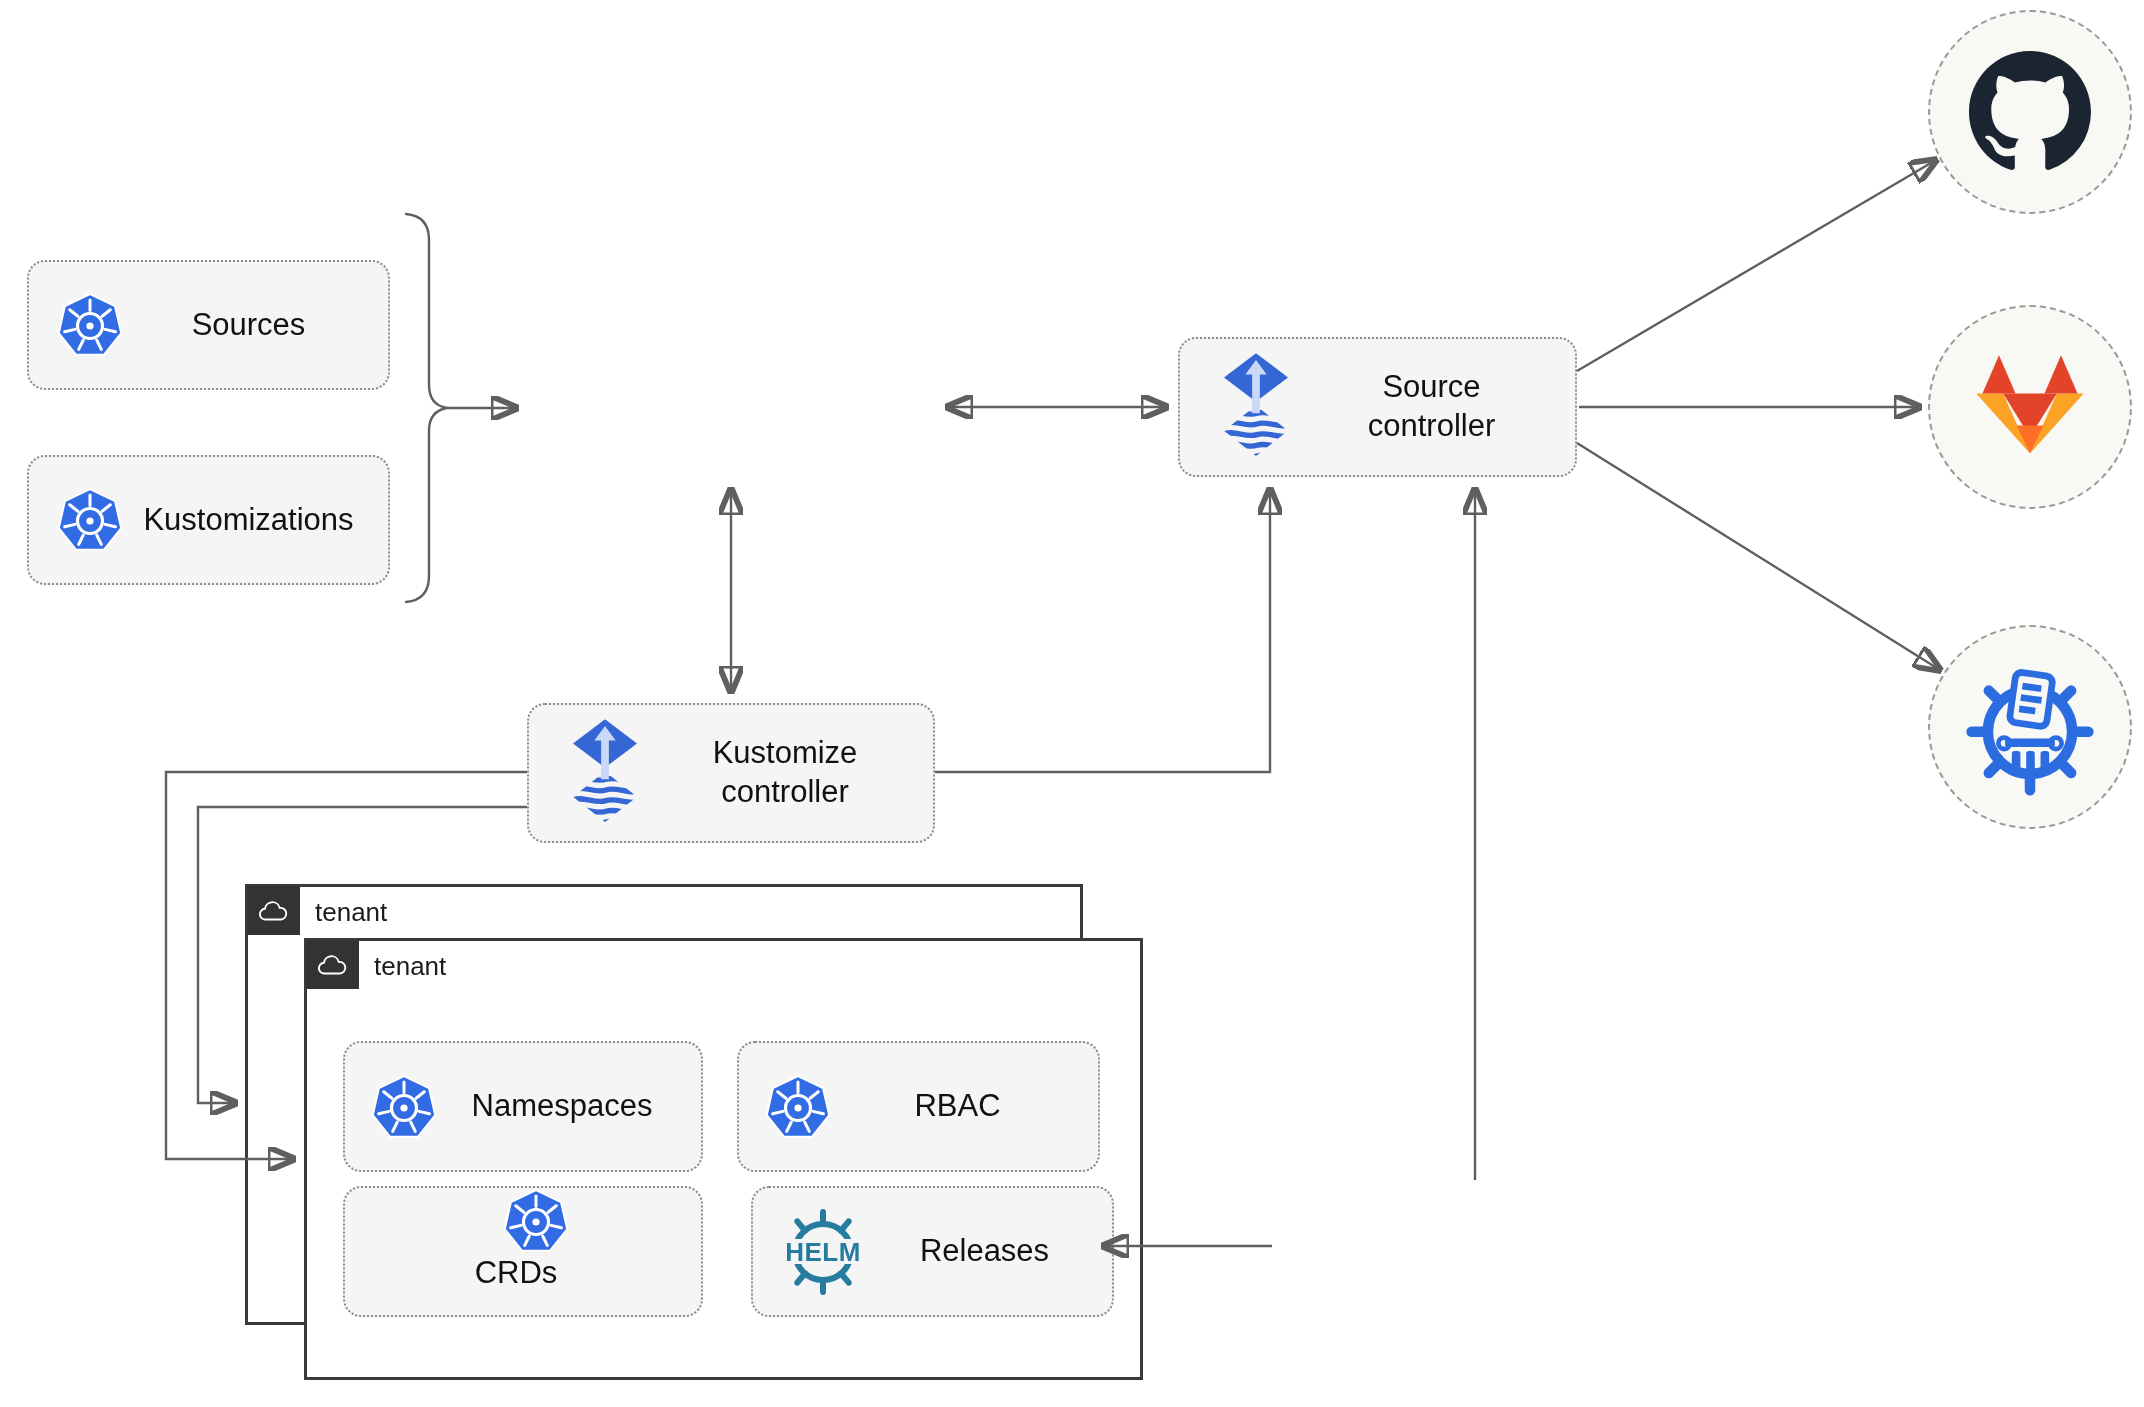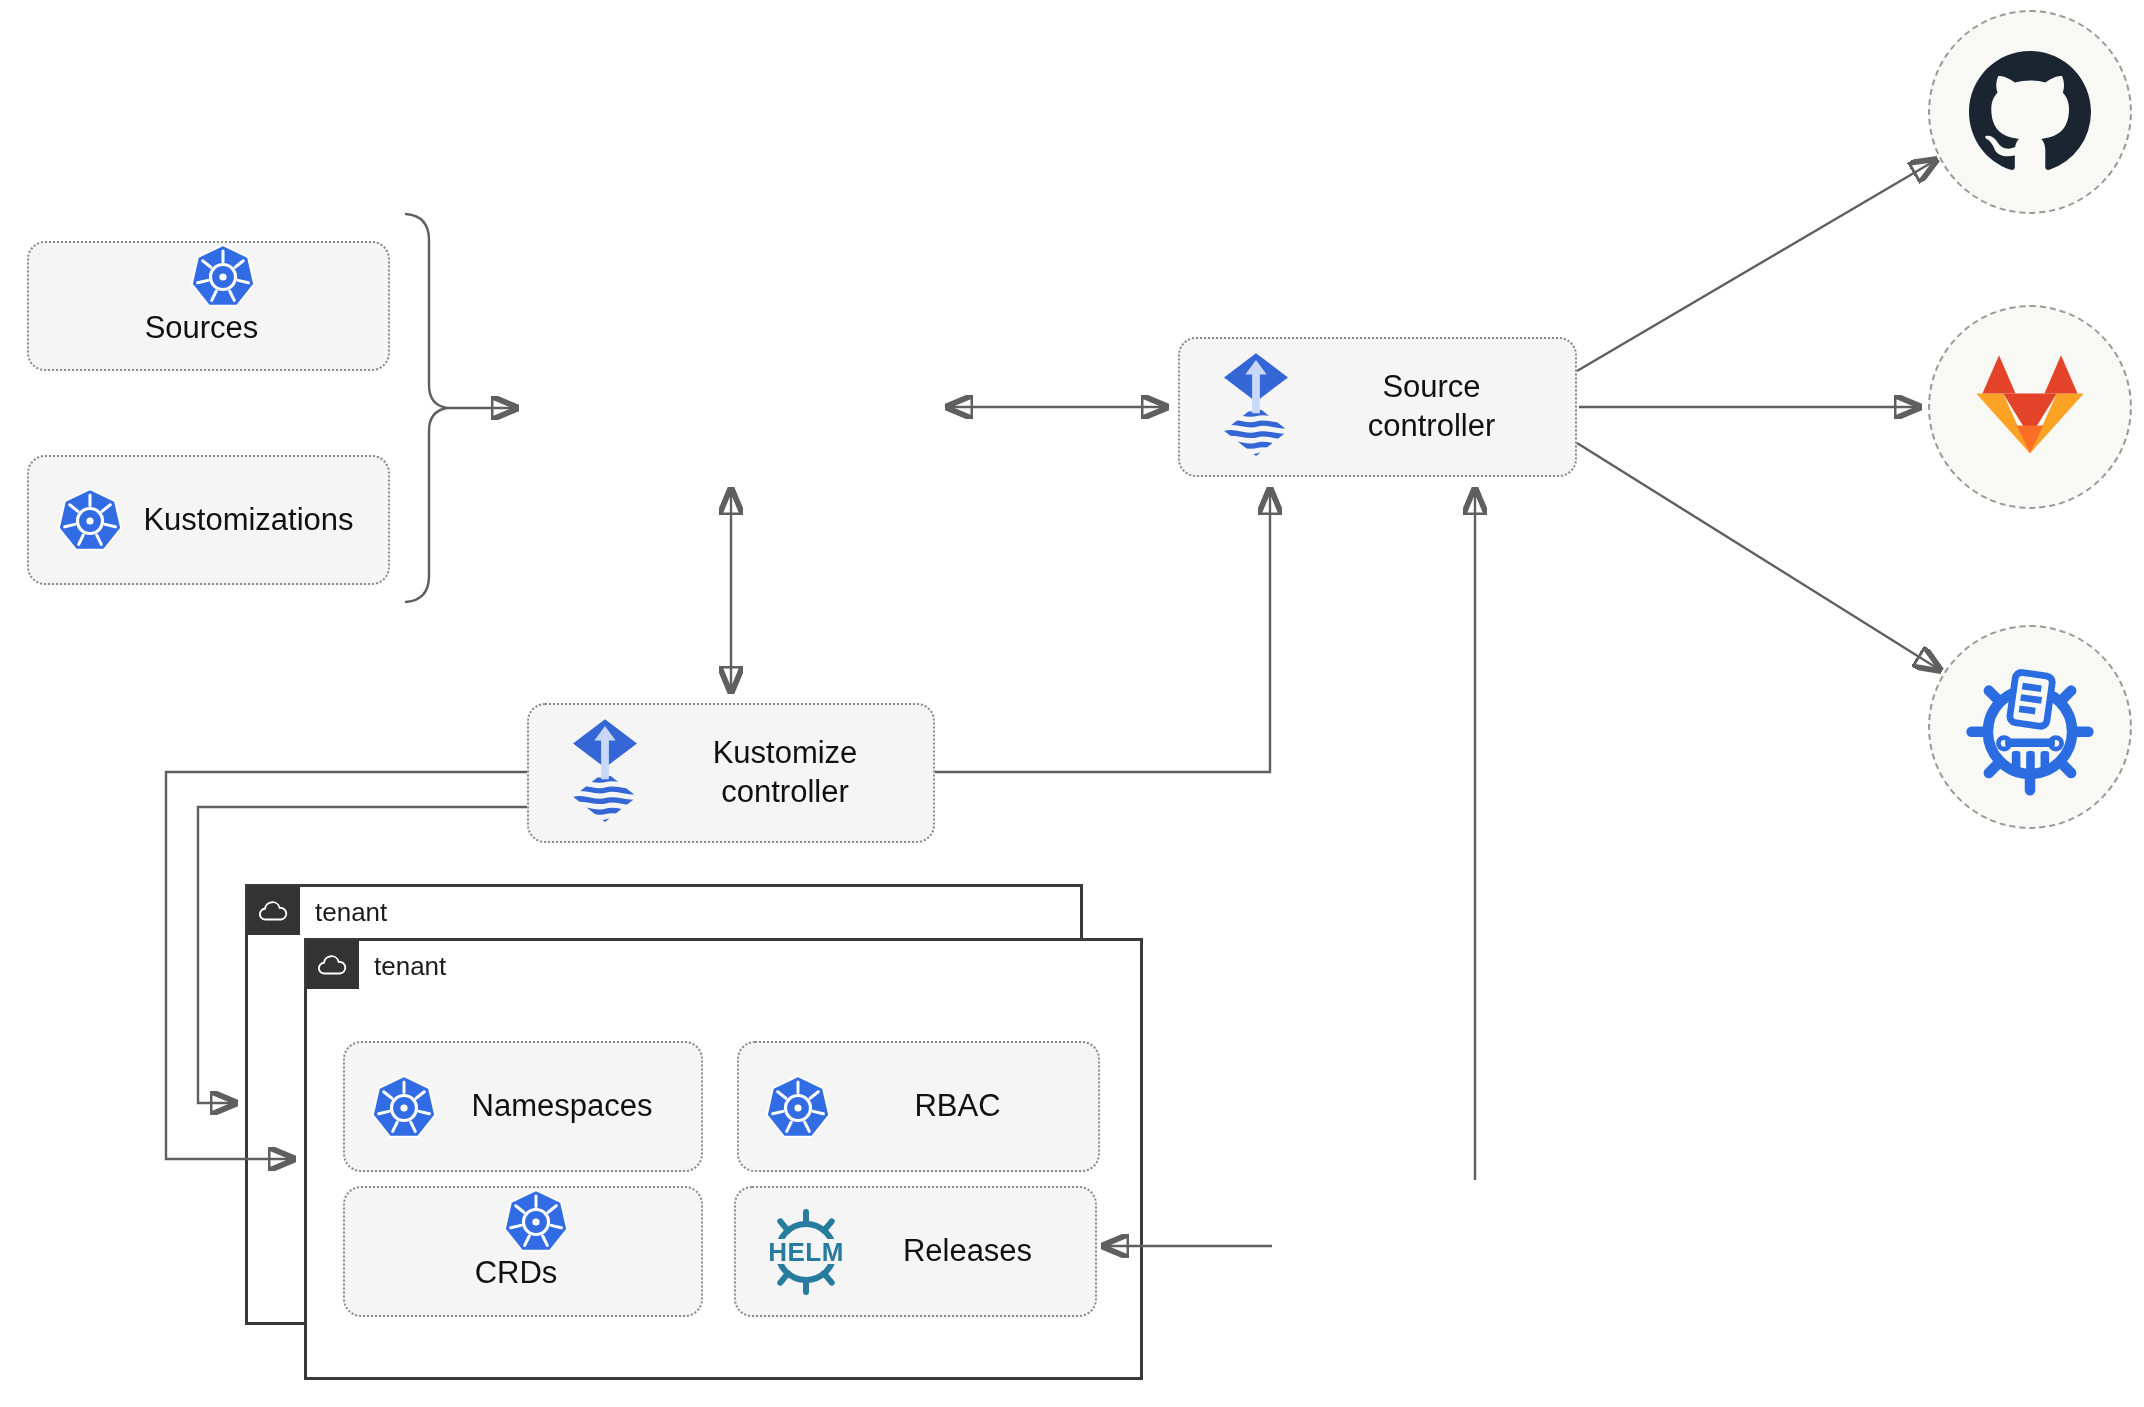--- a/index.html
+++ b/index.html
@@ -149,41 +149,41 @@
 
     <div class="node" style="left:36px;top:245px;width:360px;height:131px;flex-direction:column;">
       <div class="node-icon" style="padding-left:26px;">
         <svg width="66" height="66">
             <use href="#sym-k8s"></use>
           </svg>
         </div>
       <div class="node-label">CRDs</div>
     </div>
 
-    <div class="node" style="left:427px;top:245px;width:363px;height:131px;">
+    <div class="node" style="left:444px;top:245px;width:363px;height:131px;">
       <div class="node-icon" style="padding-left:22px;">
         <svg width="96" height="96" viewBox="0 0 96 96">
           <g style="stroke:var(--helm-teal)" stroke-width="6" stroke-linecap="round">
             <line x1="66" y1="26.6" x2="73.7" y2="17.4"></line>
             <line x1="48" y1="20" x2="48" y2="8"></line>
             <line x1="30" y1="26.6" x2="22.3" y2="17.4"></line>
             <line x1="30" y1="69.4" x2="22.3" y2="78.6"></line>
             <line x1="48" y1="76" x2="48" y2="88"></line>
             <line x1="66" y1="69.4" x2="73.7" y2="78.6"></line>
           </g>
           <circle cx="48" cy="48" r="28" fill="none" style="stroke:var(--helm-teal)" stroke-width="6"></circle>
           <rect x="6" y="35" width="84" height="25" style="fill:var(--node-bg)"></rect>
           <text x="48" y="57" text-anchor="middle" font-size="26" font-weight="bold" letter-spacing="0.5" style="fill:var(--helm-teal);font-family:'Liberation Sans',sans-serif">HELM</text>
         </svg>
         </div>
       <div class="node-label">Releases</div>
     </div>
   </div>
 
-  <div class="node" style="left:27px;top:241px;width:363px;height:130px;flex-direction:column;">
+  <div class="node" style="left:27px;top:260px;width:363px;height:130px;">
     <div class="node-icon" style="padding-left:28px;">
       <svg width="66" height="66">
           <use href="#sym-k8s"></use>
         </svg>
       </div>
     <div class="node-label">Sources</div>
   </div>
 
   <div class="node" style="left:27px;top:455px;width:363px;height:130px;">
     <div class="node-icon" style="padding-left:28px;">

